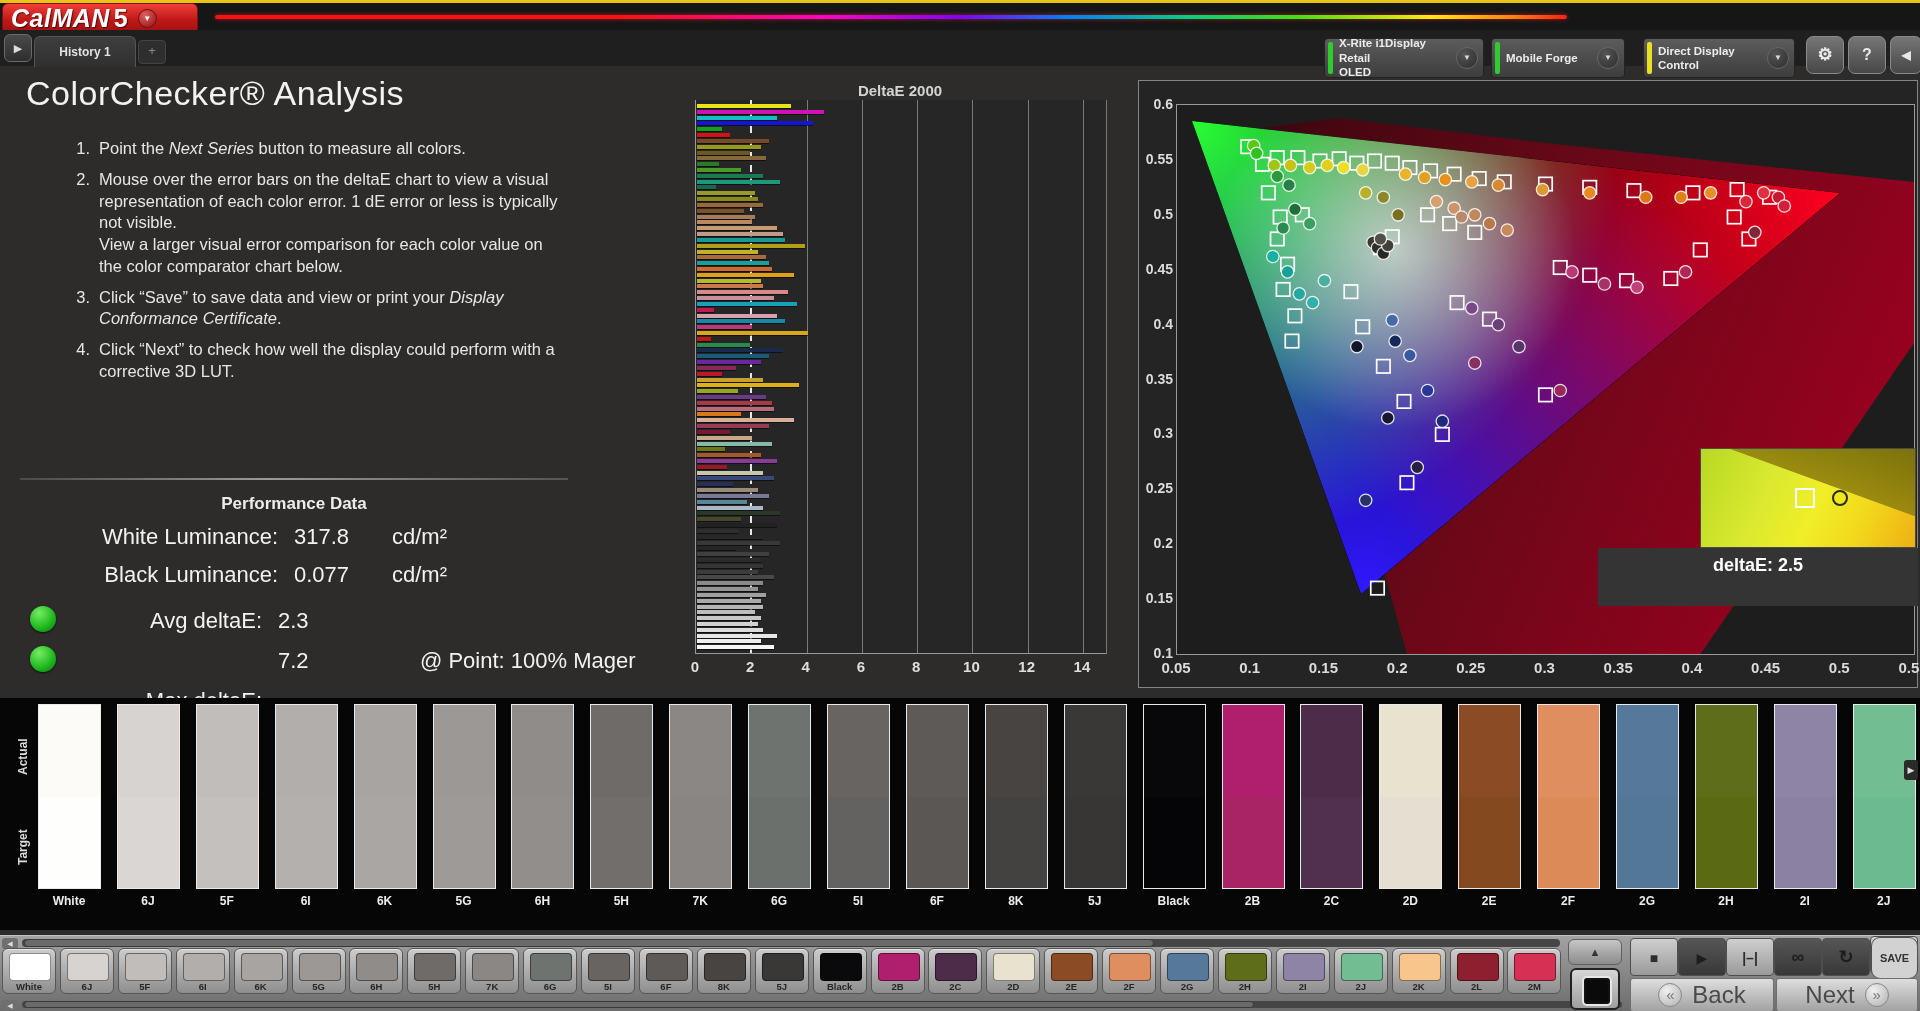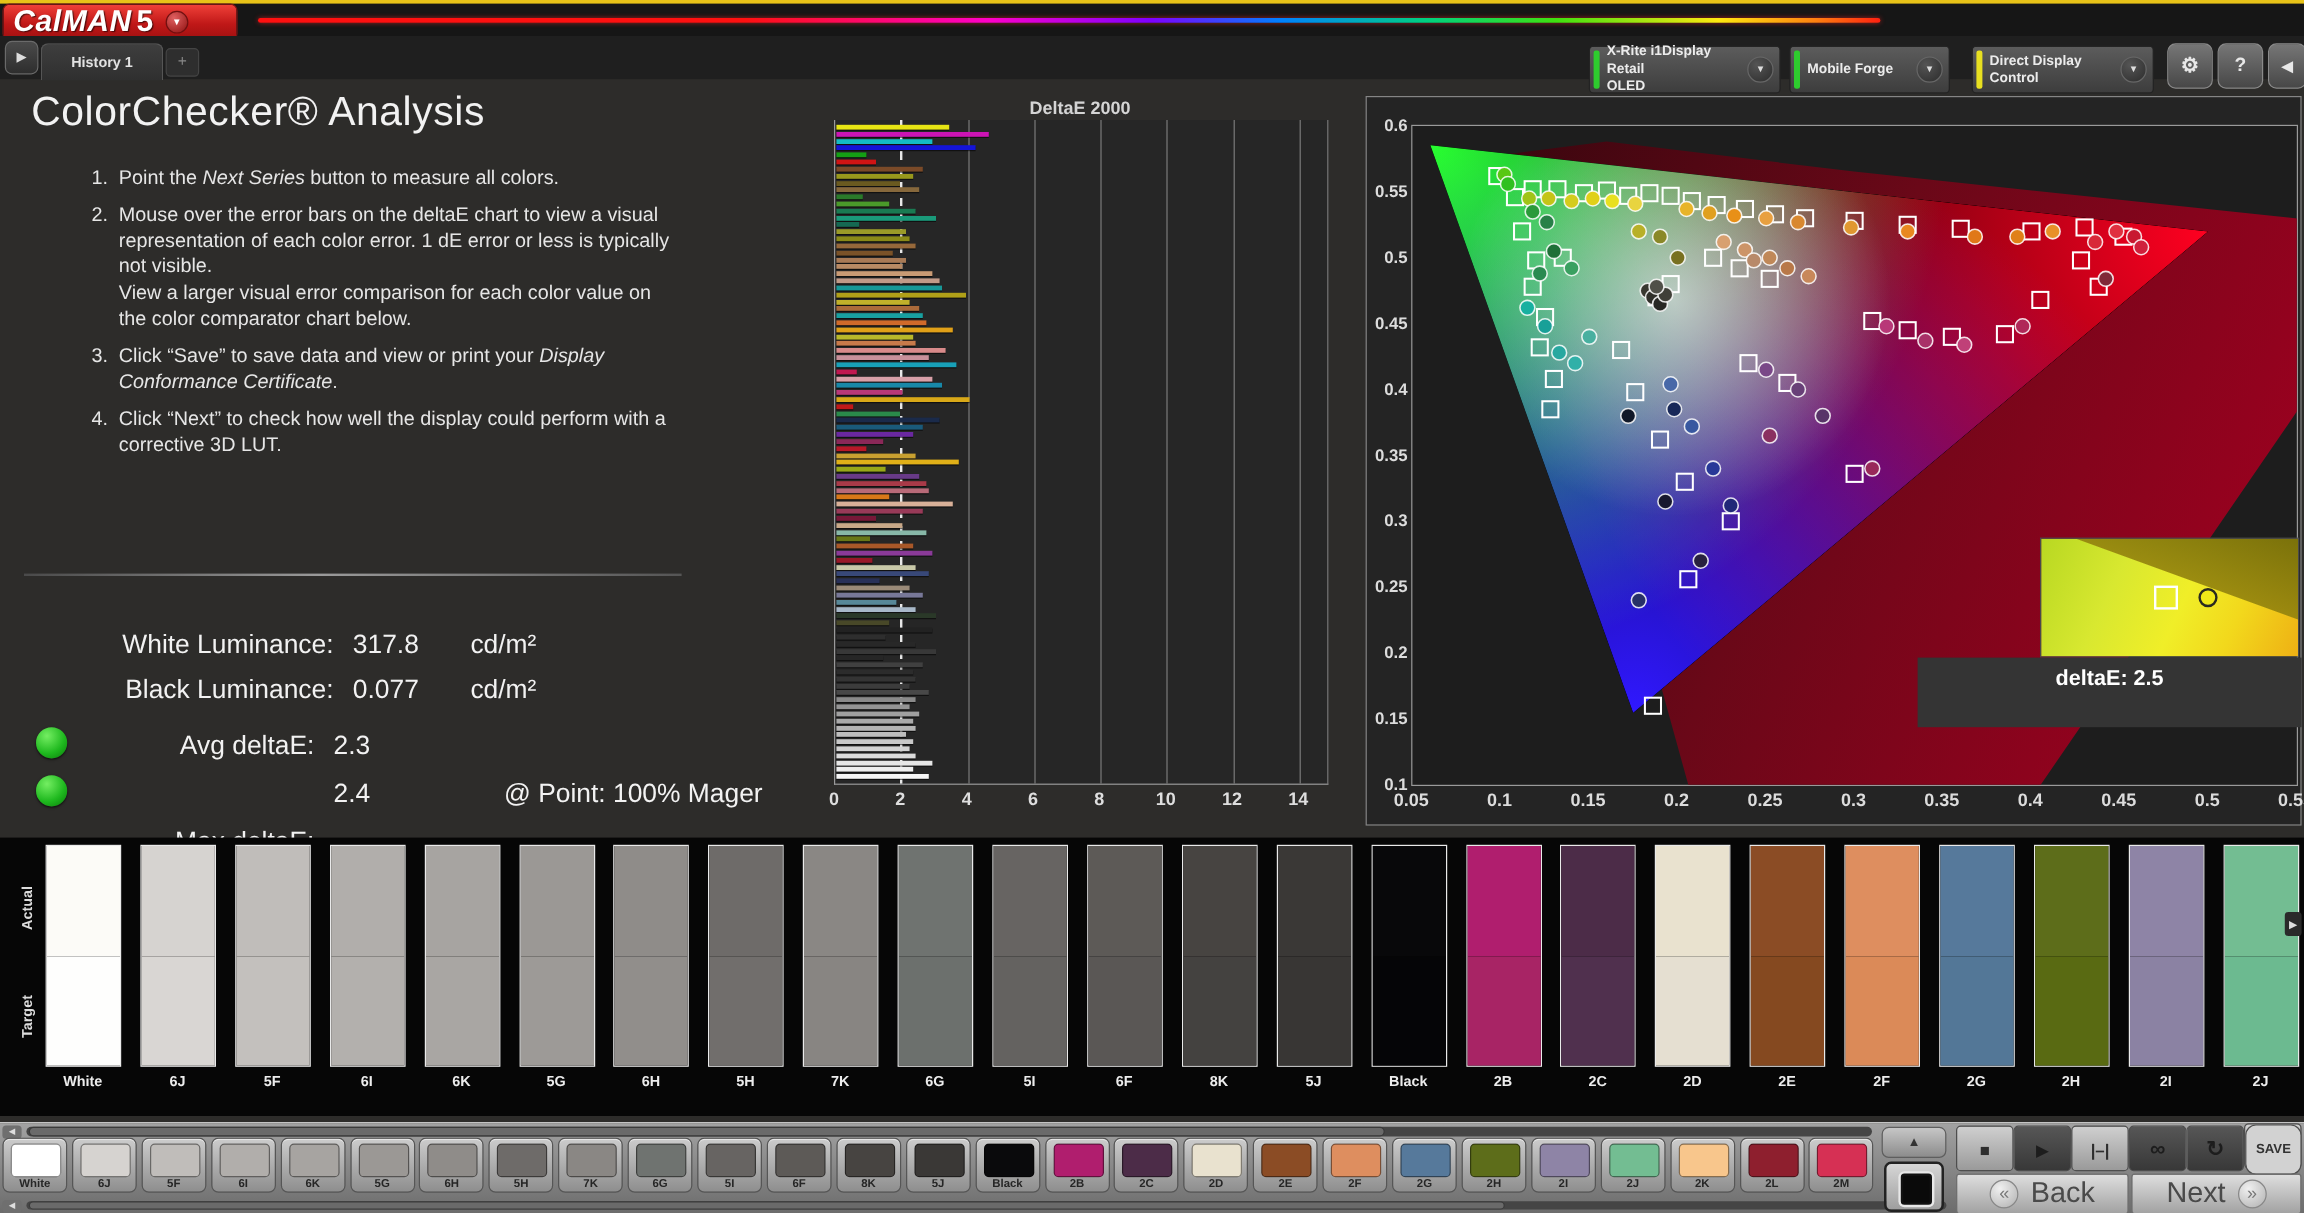--- a/index.html
+++ b/index.html
@@ -184,40 +184,41 @@
       <div class="row">
         <span class="num">3.</span>
         <span class="txt"><span>Click “Save” to save data and view or print your </span><i>Display Conformance Certificate</i><span>.</span></span>
       </div>
       <div class="row">
         <span class="num">4.</span>
         <span class="txt"><span>Click “Next” to check how well the display could perform with a corrective 3D LUT.</span></span>
       </div>
     </div>
   <div class="abs divider"></div>
+  <div class="abs perfhead">Performance Data</div>
 
   <div class="abs perfrow" style="left:20px;top:524px;width:660px;height:30px;">
     <span class="plabel">White Luminance:</span>
     <span class="pvalue">317.8</span>
     <span class="punit">cd/m²</span>
   </div>
   <div class="abs perfrow" style="left:20px;top:562px;width:660px;height:30px;">
     <span class="plabel">Black Luminance:</span>
     <span class="pvalue">0.077</span>
     <span class="punit">cd/m²</span>
   </div>
   <div class="abs led" style="left: 30px; top: 606px; background: radial-gradient(circle at 35% 28%, rgb(116, 238, 98), rgb(30, 184, 30) 58%, rgb(10, 122, 10));"></div>
   <div class="abs perfrow" style="left:20px;top:608px;width:660px;height:30px;">
     <span class="plabel" style="width:242px;">Avg deltaE:</span>
     <span class="pvalue" style="left:258px;">2.3</span>
   </div>
   <div class="abs led" style="left: 30px; top: 646px; background: radial-gradient(circle at 35% 28%, rgb(116, 238, 98), rgb(30, 184, 30) 58%, rgb(10, 122, 10));"></div>
   <div class="abs perfrow" style="left:20px;top:648px;width:660px;height:30px;">
     <span class="plabel" style="width:242px;margin-top:40px;">Max deltaE:</span>
-    <span class="pvalue" style="left:258px;">2.4</span>
+    <span class="pvalue" style="left:258px;">7.2</span>
     <span class="punit" style="left:400px;width:300px;">@ Point: 100% Mager</span>
   </div>
 
   <div class="abs de-title">DeltaE 2000</div>
   <div class="abs de-plot" id="dePlot">
       <div class="de-grid" style="left: 110.56px;"></div>
       <div class="de-grid" style="left: 165.84px;"></div>
       <div class="de-grid" style="left: 221.12px;"></div>
       <div class="de-grid" style="left: 276.4px;"></div>
       <div class="de-grid" style="left: 331.68px;"></div>

